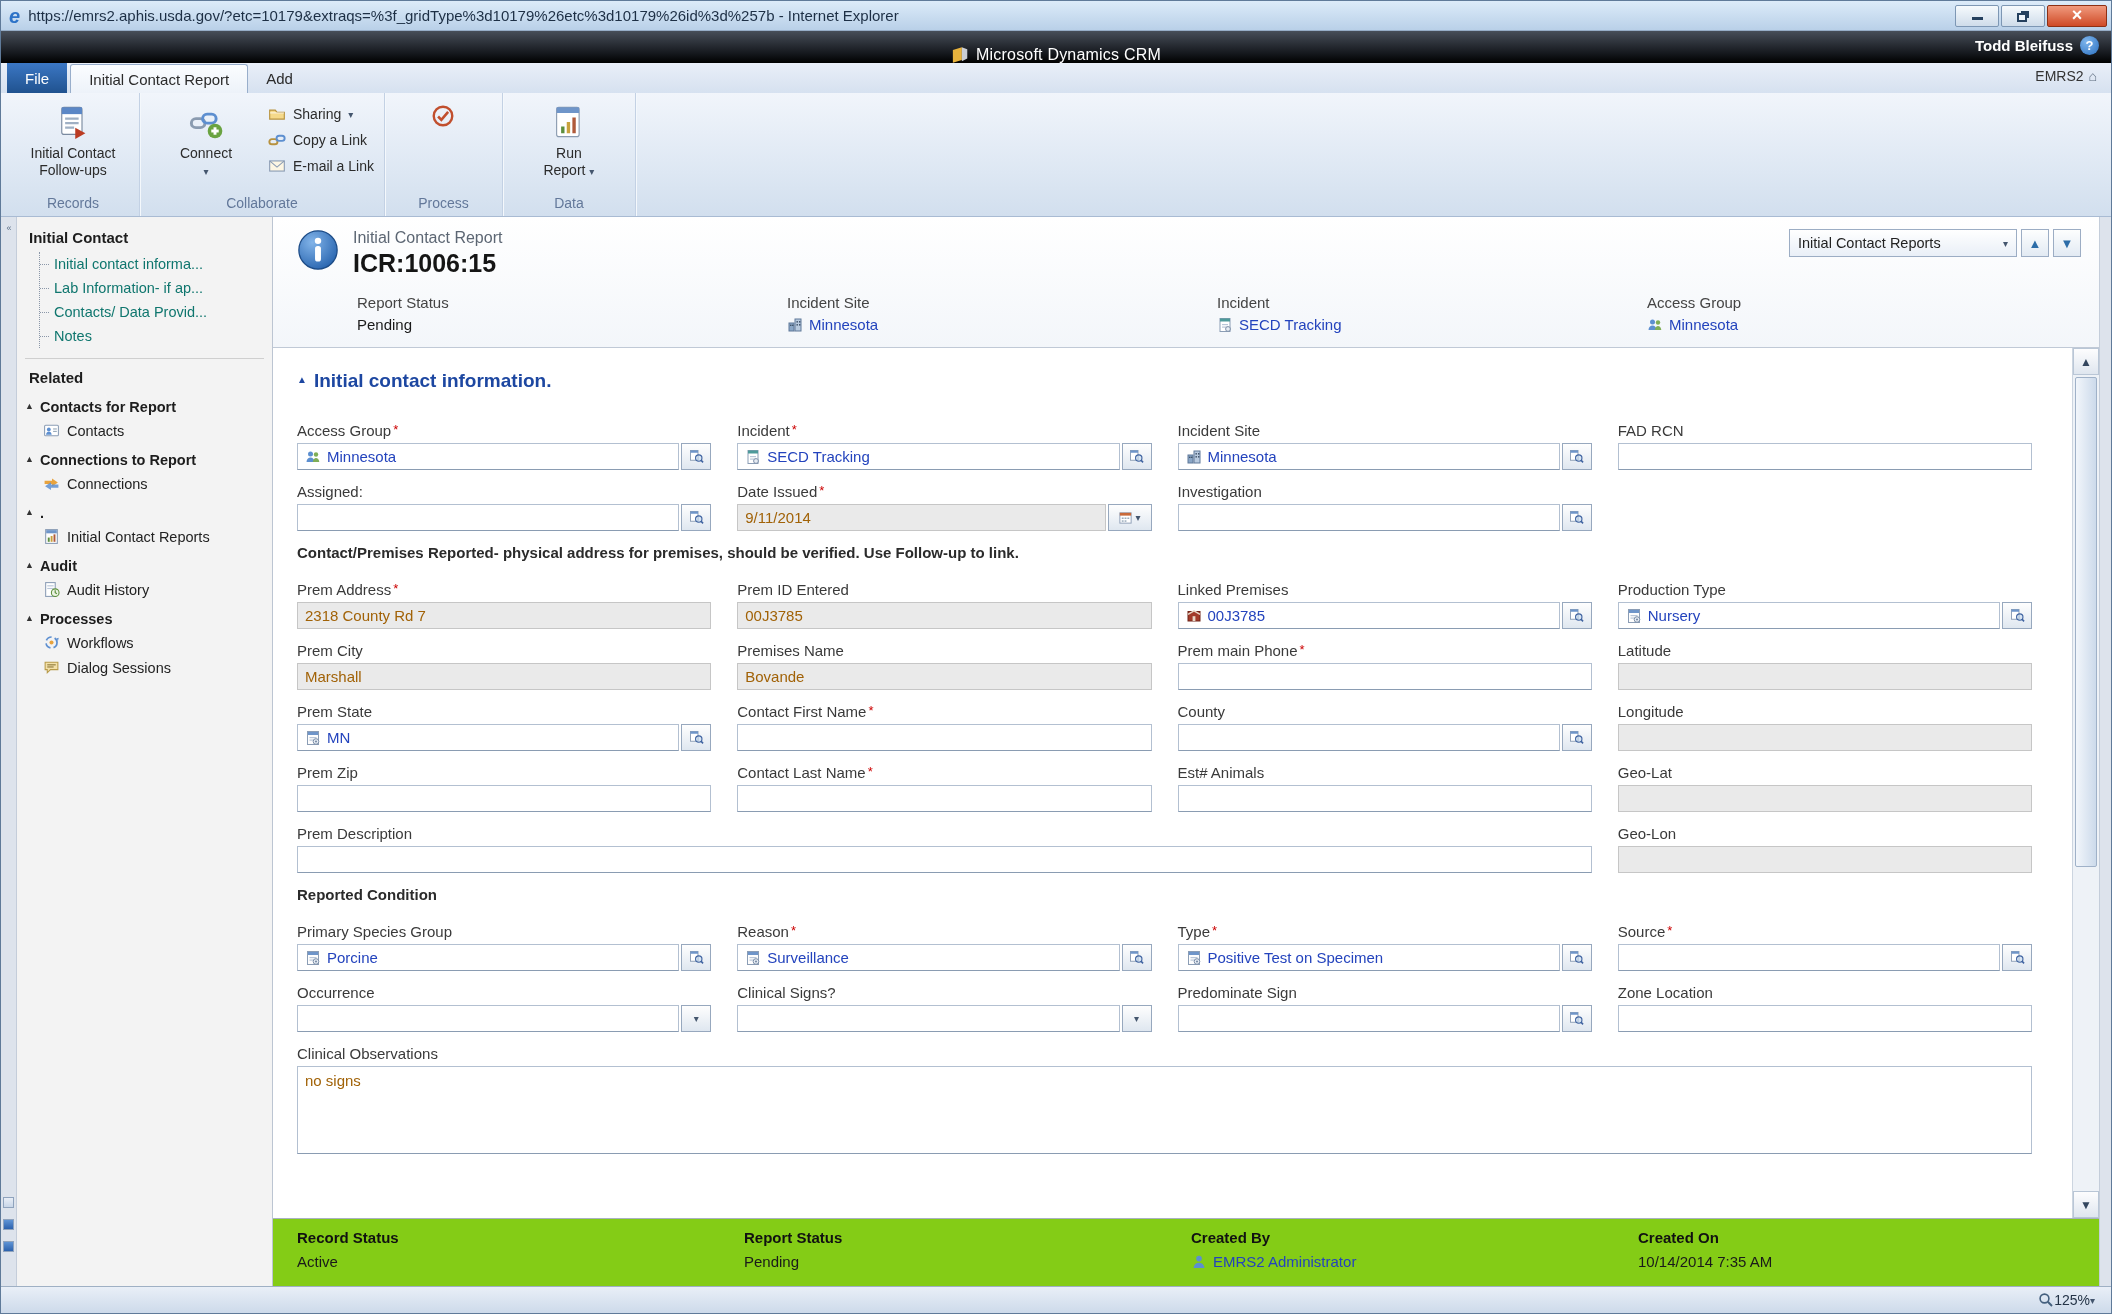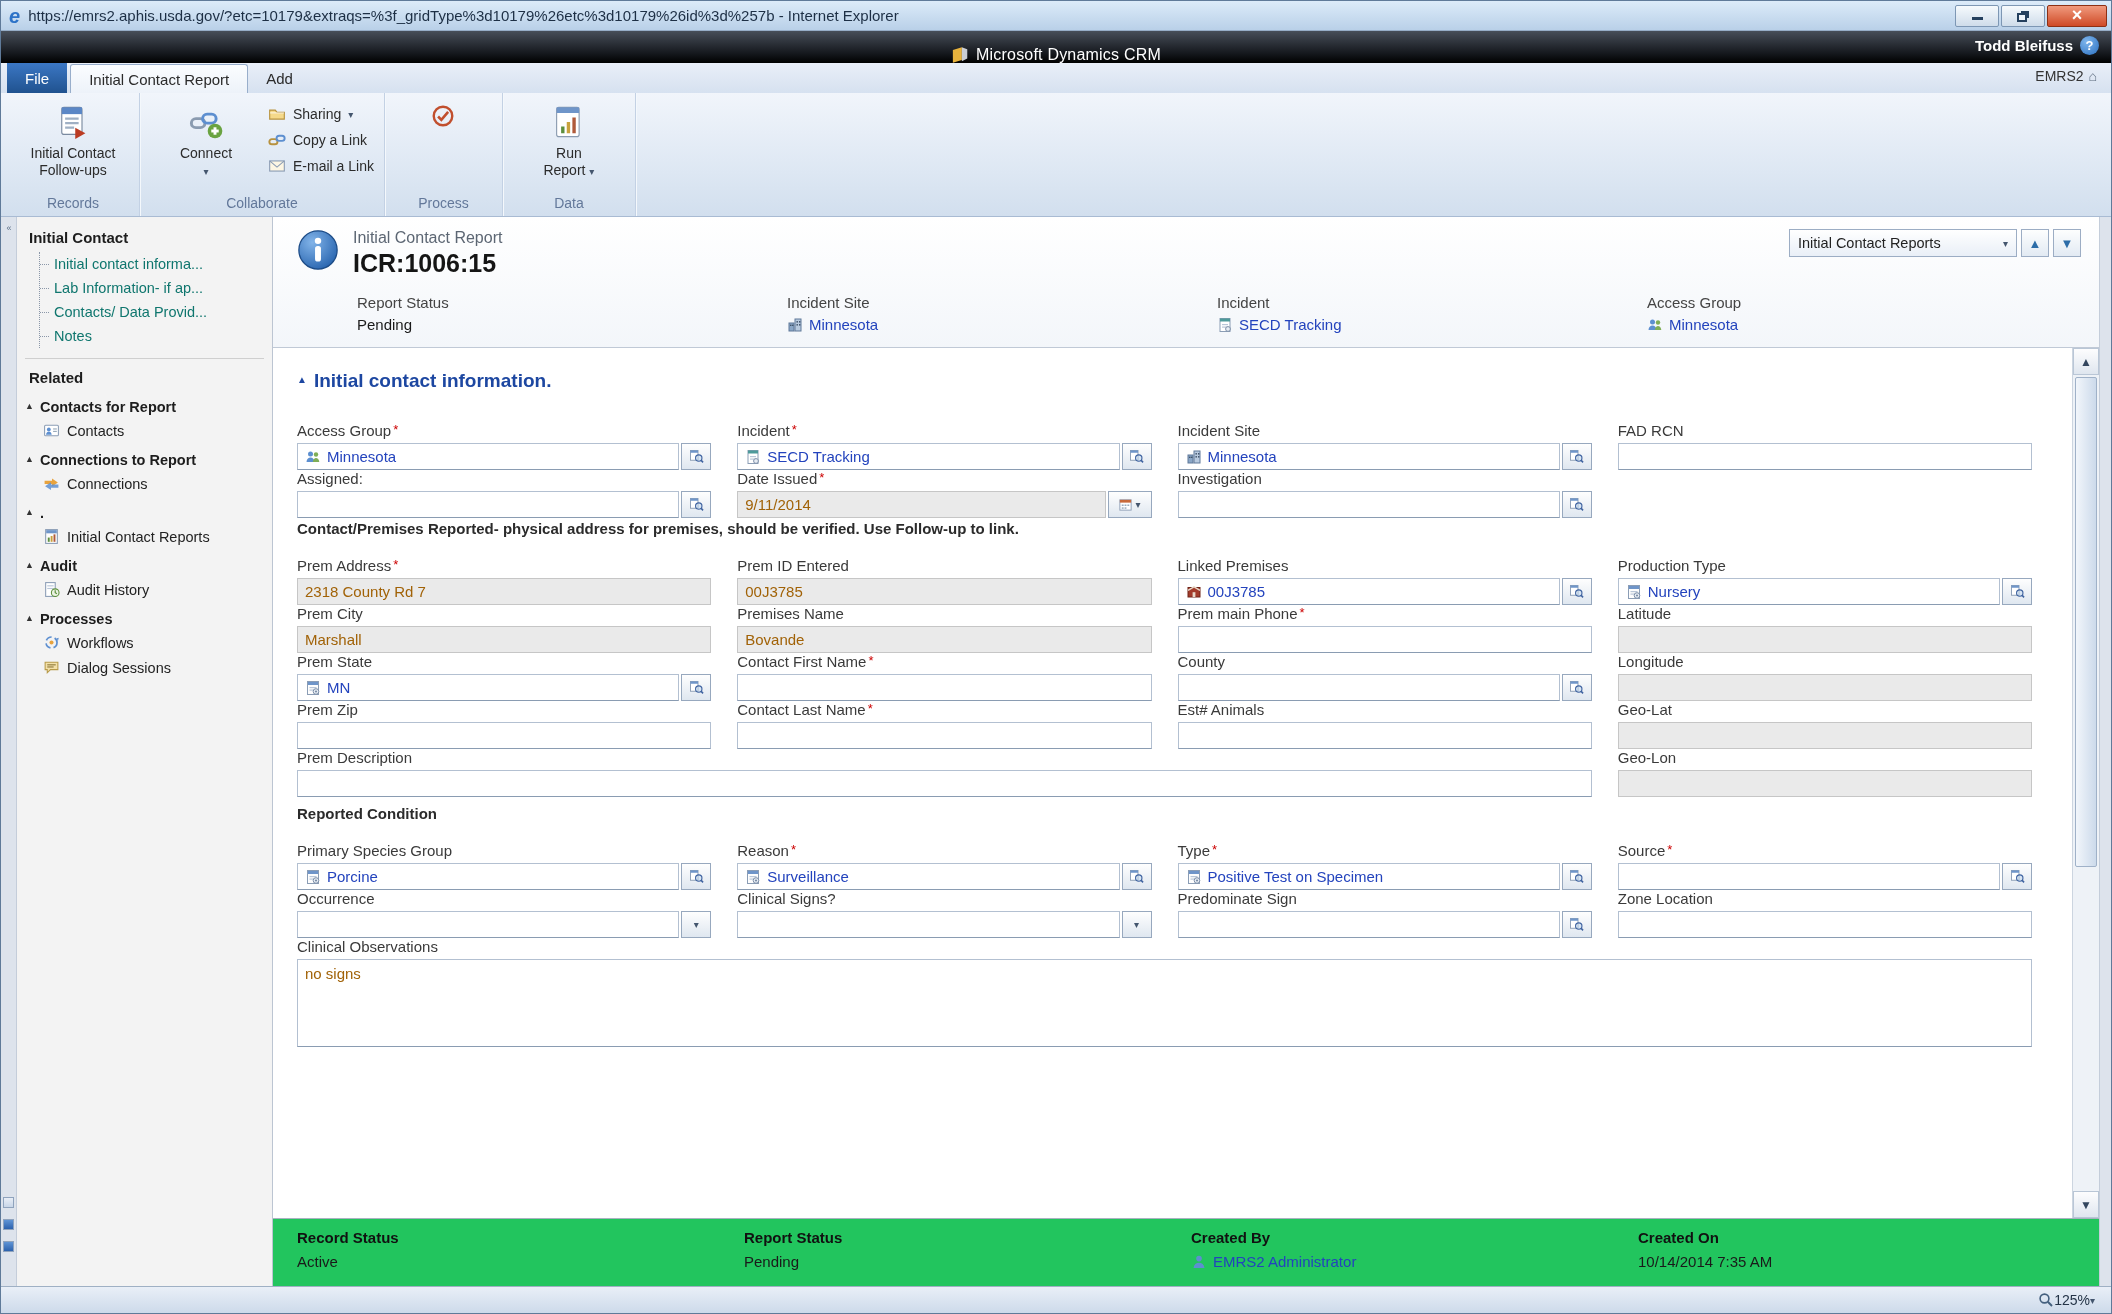--- a/index.html
+++ b/index.html
@@ -86,21 +86,21 @@
   .fh-label { color:#444; }
   .fh-value { margin-top:5px; color:#1a1a1a; display:flex; align-items:center; gap:6px; }
   .fh-value .icon svg { width:16px; height:16px; display:block; }
   .link-value { color:#2343bd; }
 
   
   .form-area { flex:1 1 auto; min-height:0; display:flex; }
   .form-canvas { flex:1 1 auto; min-width:0; padding:16px 40px 0 24px; overflow:hidden; }
   .section-title { color:#1d47a1; font-weight:bold; font-size:19px; margin:6px 0 30px; display:flex; align-items:center; gap:7px; }
   .section-title .tri { font-size:10px; transform:translateY(-2px); }
-  .frow { display:grid; grid-template-columns:repeat(4,1fr); column-gap:26px; }
+  .frow { display:grid; grid-template-columns:repeat(4,1fr); column-gap:26px; margin-bottom:13px; }
   .field {}
   .span3 { grid-column:span 3; }
   .span4 { grid-column:1 / -1; }
   .flabel { color:#3a3a3a; margin-bottom:4px; }
   .req { color:#cc0000; margin-left:2px; font-size:13px; vertical-align:top; }
   .fctrl { display:flex; height:27px; }
   .fctrl.tall { height:88px; }
   .fbox { flex:1; min-width:0; border:1px solid #b3c0d1; border-bottom-color:#8a9cb2; background:#fff; display:flex; align-items:center; gap:6px; padding:0 7px; white-space:nowrap; overflow:hidden; }
   .fbox.disabled { background:#eaeaea; border-color:#c6c6c6; color:#333; }
   .fbox.ta { align-items:flex-start; padding-top:5px; white-space:normal; }
@@ -112,21 +112,21 @@
   .note-row { font-weight:bold; color:#2b2b2b; margin:2px 0 20px; }
   .subheading-row { font-weight:bold; color:#2b2b2b; margin:8px 0 20px; }
 
   
   .vscroll { width:27px; flex:0 0 27px; background:#eef2f7; border-left:1px solid #ccd5e0; display:flex; flex-direction:column; }
   .vs-btn { height:27px; flex:0 0 27px; border:1px solid #b9c6d6; background:linear-gradient(#fdfdfe,#dfe6ef); display:flex; align-items:center; justify-content:center; color:#33465e; font-size:12px; }
   .vs-track { flex:1; position:relative; }
   .vs-thumb { position:absolute; top:2px; left:2px; right:2px; height:60%; border:1px solid #9fb1c8; border-radius:2px; background:linear-gradient(90deg,#f2f6fb,#ccdaeb); }
 
   
-  .form-footer { flex:0 0 auto; border-top:1px solid #a8b2c0; padding:10px 40px 16px 24px; background:#22c55e; }
+  .form-footer { flex:0 0 auto; border-top:1px solid #a8b2c0; padding:10px 40px 16px 24px; background:#84cc16; }
   .foot-grid { display:grid; grid-template-columns:repeat(4,1fr); column-gap:26px; }
   .foot-label { font-weight:bold; color:#111; }
   .foot-value { margin-top:7px; color:#1a1a1a; display:flex; align-items:center; gap:6px; }
   .foot-value .icon svg { width:16px; height:16px; display:block; }
 
   
   .statusbar { height:27px; flex:0 0 27px; background:linear-gradient(#e9eff7,#cddaea); border-top:1px solid #9fb0c4; display:flex; align-items:center; justify-content:flex-end; padding-right:16px; color:#243447; font-size:14px; }
   .statusbar .icon svg { width:16px; height:16px; display:block; }
 </style>
 </head>

